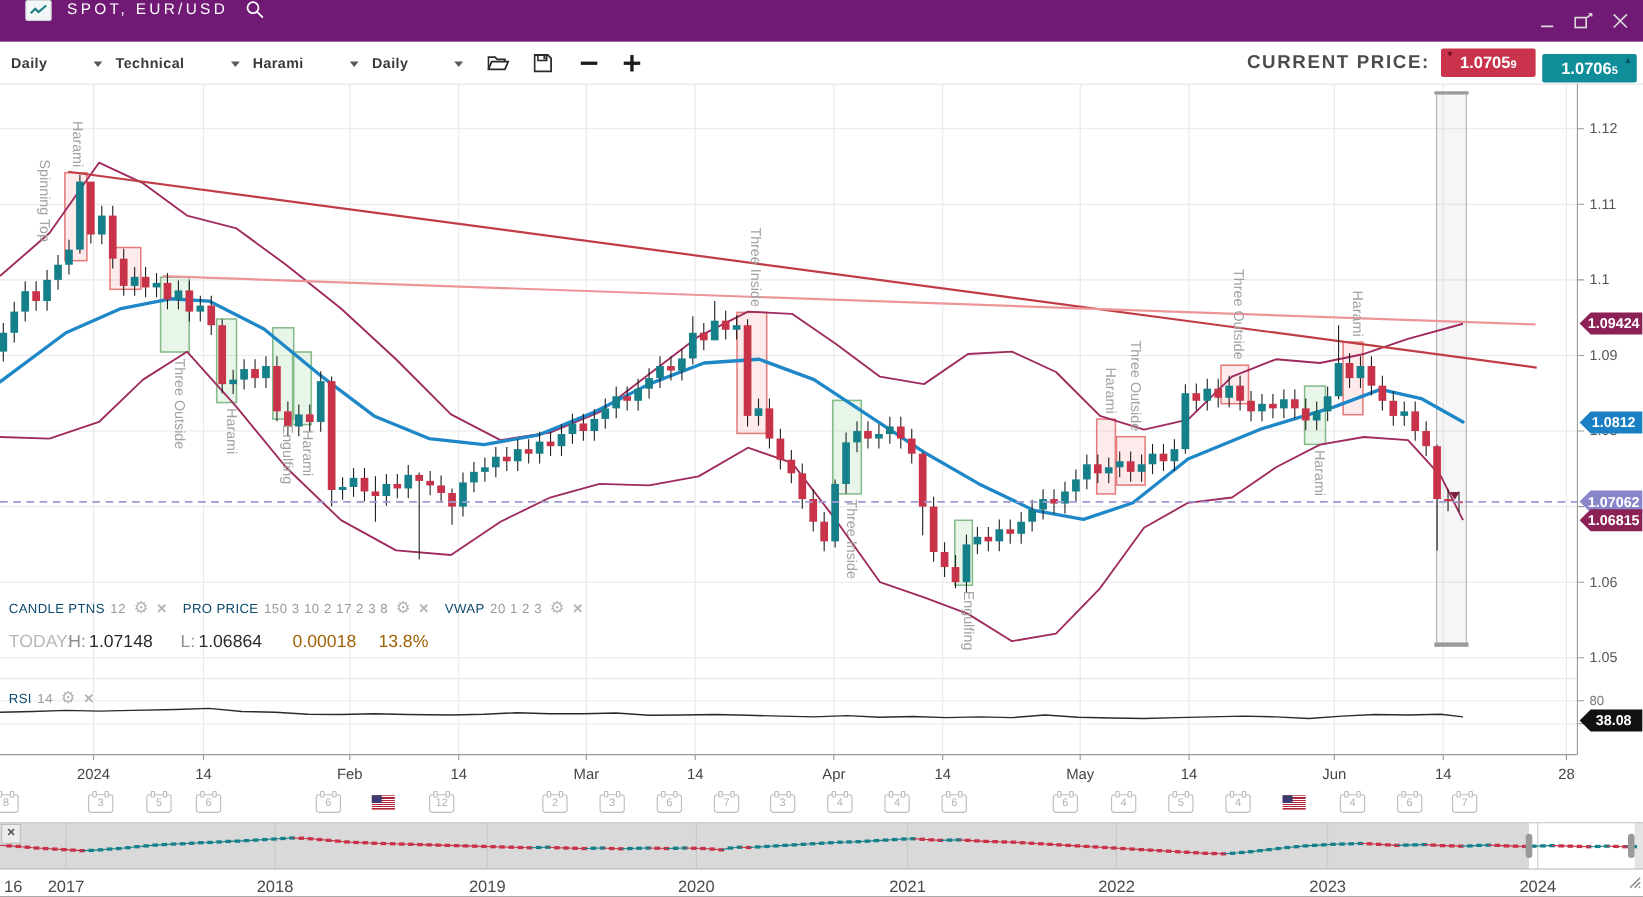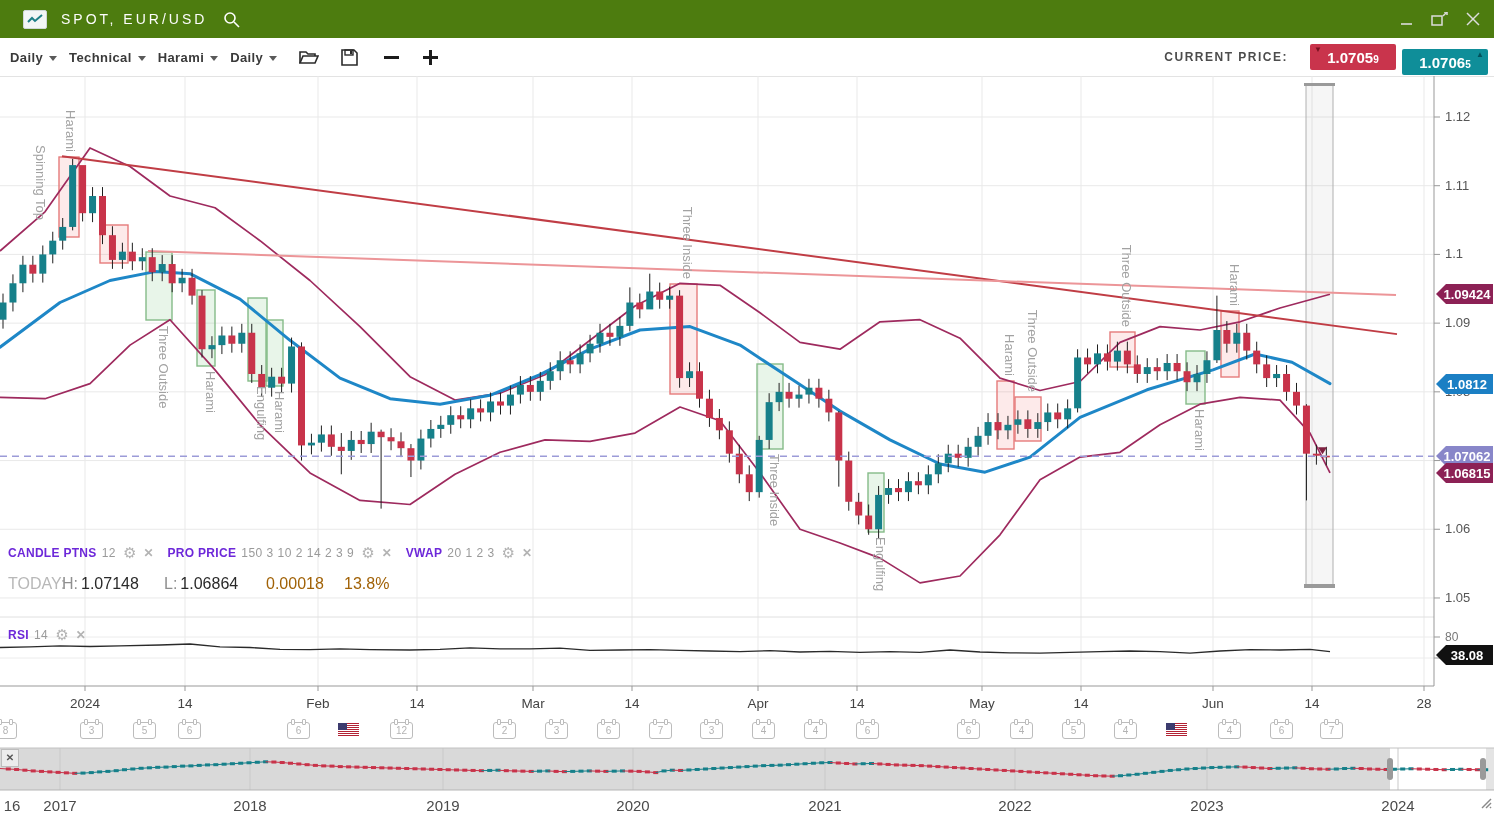--- a/index.html
+++ b/index.html
@@ -1,51 +1,51 @@
 <!DOCTYPE html>
 <html><head>
 <meta charset="utf-8">
 <style>
   html,body{margin:0;padding:0;background:#666;}
   .app{position:relative;width:1494px;height:815px;background:#fff;overflow:hidden;
        font-family:"Liberation Sans",sans-serif;box-shadow:0 0 0 1px #8a8a8a;}
   
-  .titlebar{position:absolute;left:0;top:0;width:100%;height:38px;background:#4d7c0f;
-            display:flex;align-items:center;color:#fff;}
+  .titlebar{position:absolute;left:0;top:0;width:100%;height:38px;background:#701a75;
+            display:flex;align-items:flex-start;color:#fff;}
   .logo{width:22px;height:17px;background:#f2f6f6;border:1px solid #cfd8d8;border-radius:2px;
         margin-left:23px;display:flex;align-items:center;justify-content:center;}
   .apptitle{margin-left:14px;font-size:14px;letter-spacing:3px;color:#fdfdfd;}
   .tsearch{margin-left:16px;display:flex;align-items:center;}
   .wincontrols{position:absolute;right:14px;top:0;height:38px;display:flex;align-items:center;gap:18px;}
   .winbtn{color:#dcdcdc;display:flex;align-items:center;cursor:default;}
   
   .toolbar{position:absolute;left:0;top:38px;width:100%;height:38px;background:#fff;
            border-bottom:1px solid #e3e3e3;display:flex;align-items:center;}
   .menu{display:flex;align-items:center;margin-left:12px;font-size:13px;font-weight:700;
-        color:#3a3a3a;letter-spacing:.4px;cursor:pointer;}
+        color:#3a3a3a;letter-spacing:.4px;cursor:pointer;gap:36px;}
   .menu:first-child{margin-left:10px;}
   .caret{width:0;height:0;border-left:4.5px solid transparent;border-right:4.5px solid transparent;
          border-top:5px solid #5a5a5a;margin-left:6px;margin-top:2px;}
   .tbicon{margin-left:22px;display:flex;align-items:center;cursor:pointer;}
   .zoomminus{width:15px;height:3px;background:#1c1c1c;margin-left:26px;cursor:pointer;}
   .zoomplus{position:relative;width:15px;height:15px;margin-left:24px;cursor:pointer;}
   .zoomplus:before,.zoomplus:after{content:"";position:absolute;background:#1c1c1c;}
   .zoomplus:before{left:6px;top:0;width:3px;height:15px;}
   .zoomplus:after{left:0;top:6px;width:15px;height:3px;}
   .cp-wrap{position:absolute;right:6px;top:0;height:38px;display:flex;align-items:center;}
-  .cp-label{font-size:12px;font-weight:700;letter-spacing:1.5px;color:#4c4c4c;margin-right:16px;}
+  .cp-label{font-size:17px;font-weight:700;letter-spacing:1.5px;color:#4c4c4c;margin-right:4px;}
   .pricebadge{position:relative;width:86px;height:26px;border-radius:2px;color:#fff;
               font-size:15px;font-weight:700;display:flex;align-items:center;justify-content:center;margin-left:6px;}
   .pricebadge .sub{font-size:10px;margin-top:5px;}
   .arr{position:absolute;top:2px;font-size:8px;line-height:8px;}
   .arr.dn{left:4px;} .arr.up{right:4px;}
   
   .legendrow{position:absolute;left:8px;top:546px;display:flex;align-items:center;font-size:12px;
              white-space:nowrap;z-index:5;}
-  .ind-name{font-weight:700;color:#6d28d9;letter-spacing:.3px;}
+  .ind-name{font-weight:400;color:#0c4a6e;letter-spacing:.3px;}
   .ind-params{color:#9a9a9a;margin-left:5px;letter-spacing:.5px;}
   .gear{color:#b3b3b3;font-size:15px;margin-left:7px;cursor:pointer;line-height:12px;}
   .xicon{color:#b3b3b3;font-size:12px;font-weight:700;margin-left:7px;cursor:pointer;}
   .ind-sep{width:14px;}
   .statrow{position:absolute;left:8px;display:flex;font-size:16px;z-index:5;white-space:nowrap;}
   .stat-label{color:#b8b8b8;width:54px;}
   .stat-k{color:#8f8f8f;}
   .stat-v{color:#2a2a2a;margin-left:3px;}
   .stat-grp{width:102px;}
   .pos{color:#a16207;} .neg{color:#d2374f;}
@@ -961,21 +961,21 @@
       </g>
     </svg>
 
   <div class="legendrow">
     <span class="ind-name">CANDLE PTNS</span>
     <span class="ind-params">12</span>
     <span class="gear">⚙</span>
     <span class="xicon">✕</span>
     <span class="ind-sep"></span>
     <span class="ind-name">PRO PRICE</span>
-    <span class="ind-params">150 3 10 2 14 2 3 9</span>
+    <span class="ind-params">150 3 10 2 17 2 3 8</span>
     <span class="gear">⚙</span>
     <span class="xicon">✕</span>
     <span class="ind-sep"></span>
     <span class="ind-name">VWAP</span>
     <span class="ind-params">20 1 2 3</span>
     <span class="gear">⚙</span>
     <span class="xicon">✕</span>
   </div>
 
   <div class="statrow" style="top:575px;">

